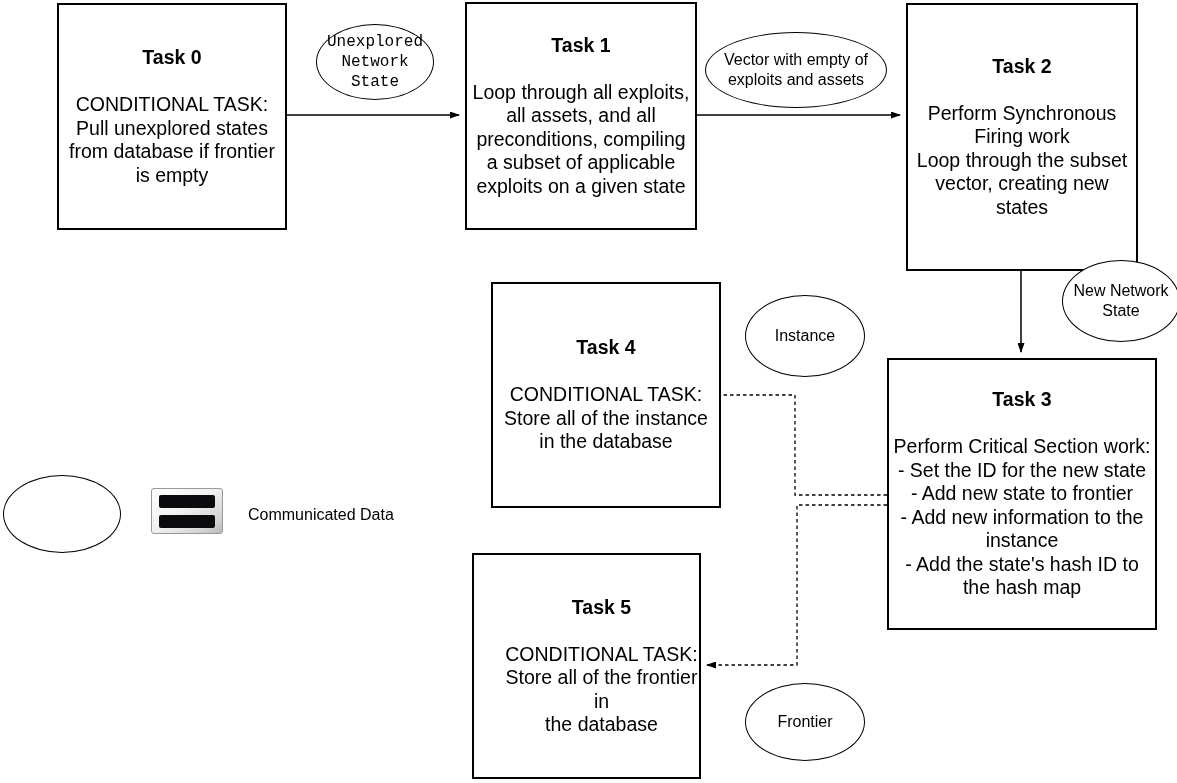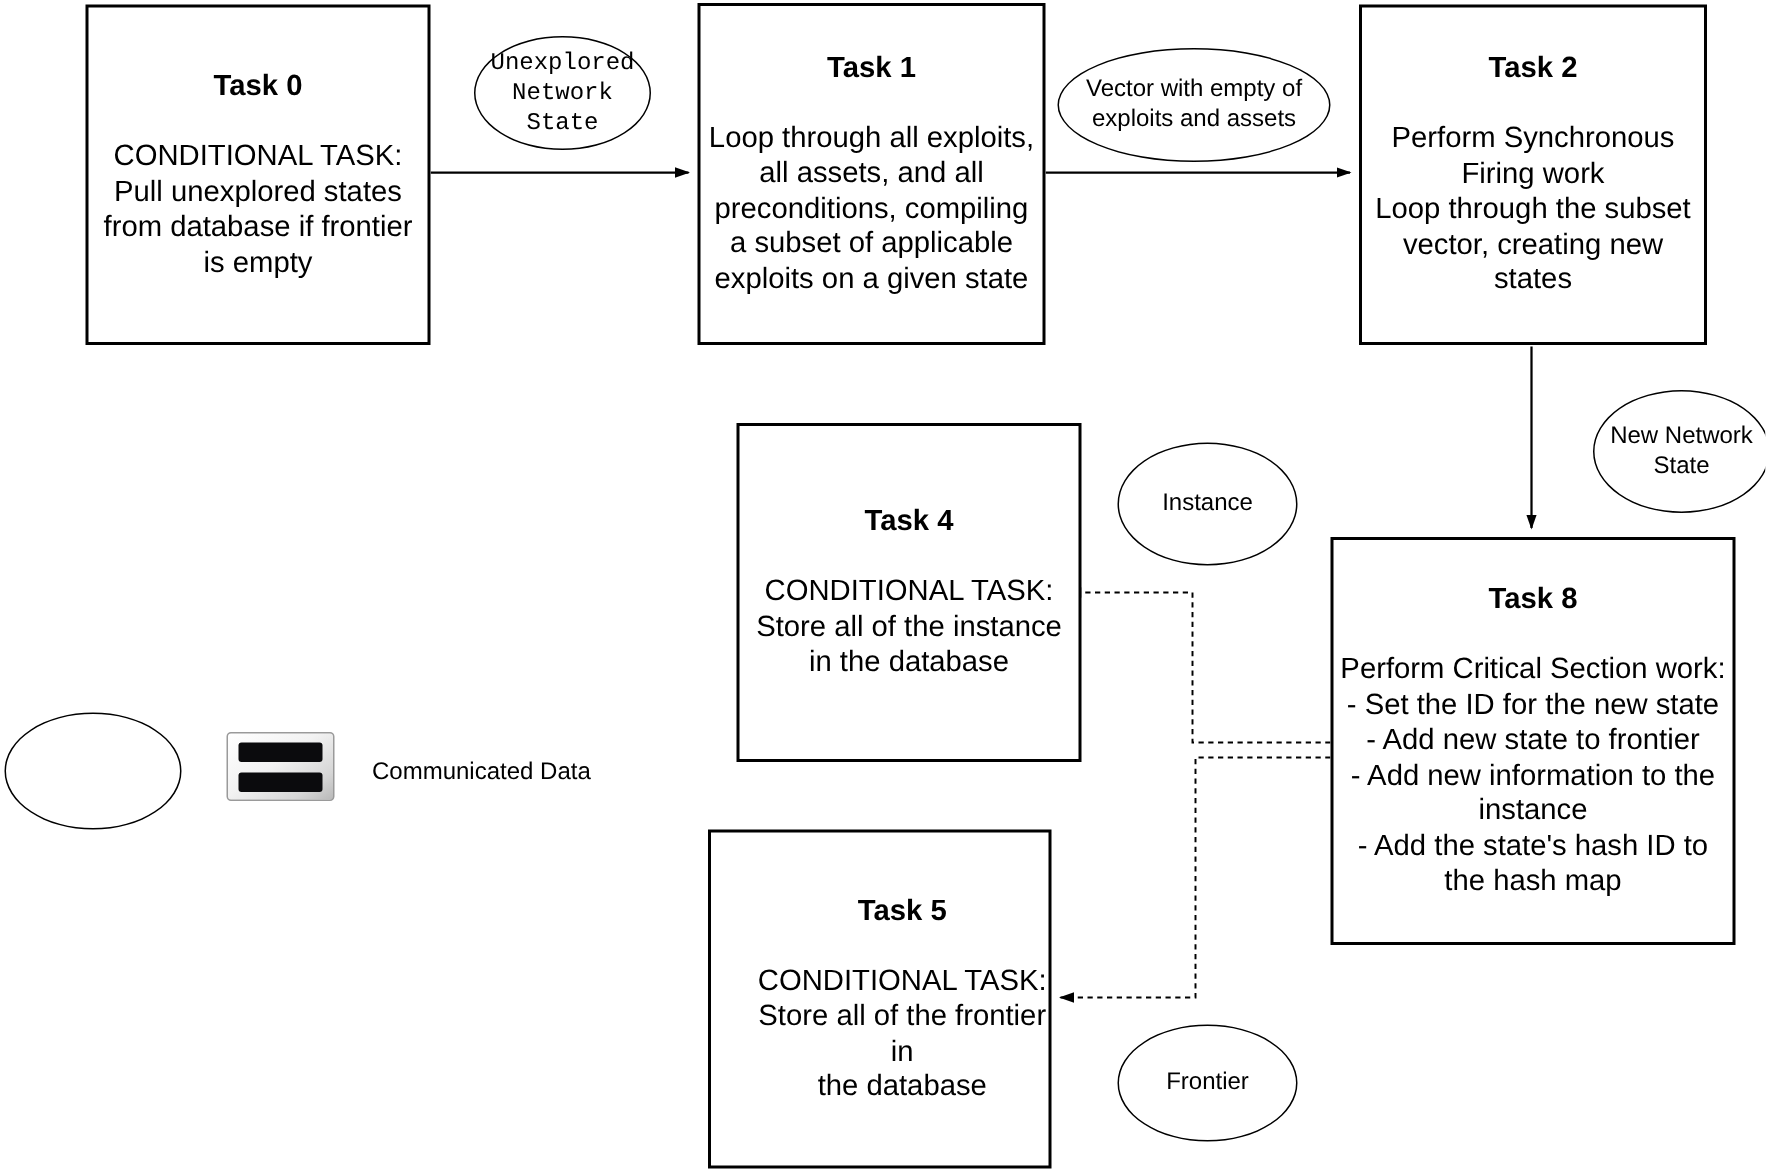--- a/index.html
+++ b/index.html
@@ -98,31 +98,31 @@
 
   <div class="task-box" style="left:465px;top:2px;width:232px;height:228px;">
     <div class="task-title">Task 1</div>
     <div class="task-body">Loop through all exploits,
 all assets, and all
 preconditions, compiling
 a subset of applicable
 exploits on a given state</div>
   </div>
 
-  <div class="task-box" style="left:906px;top:3px;width:232px;height:227px;">
+  <div class="task-box" style="left:906px;top:3px;width:232px;height:268px;">
     <div class="task-title">Task 2</div>
     <div class="task-body">Perform Synchronous
 Firing work
 Loop through the subset
 vector, creating new
 states</div>
   </div>
 
   <div class="task-box" style="left:887px;top:358px;width:270px;height:272px;">
-    <div class="task-title">Task 8</div>
+    <div class="task-title">Task 3</div>
     <div class="task-body">Perform Critical Section work:
 - Set the ID for the new state
 - Add new state to frontier
 - Add new information to the
 instance
 - Add the state's hash ID to
 the hash map</div>
   </div>
 
   <div class="task-box" style="left:491px;top:282px;width:230px;height:226px;">

